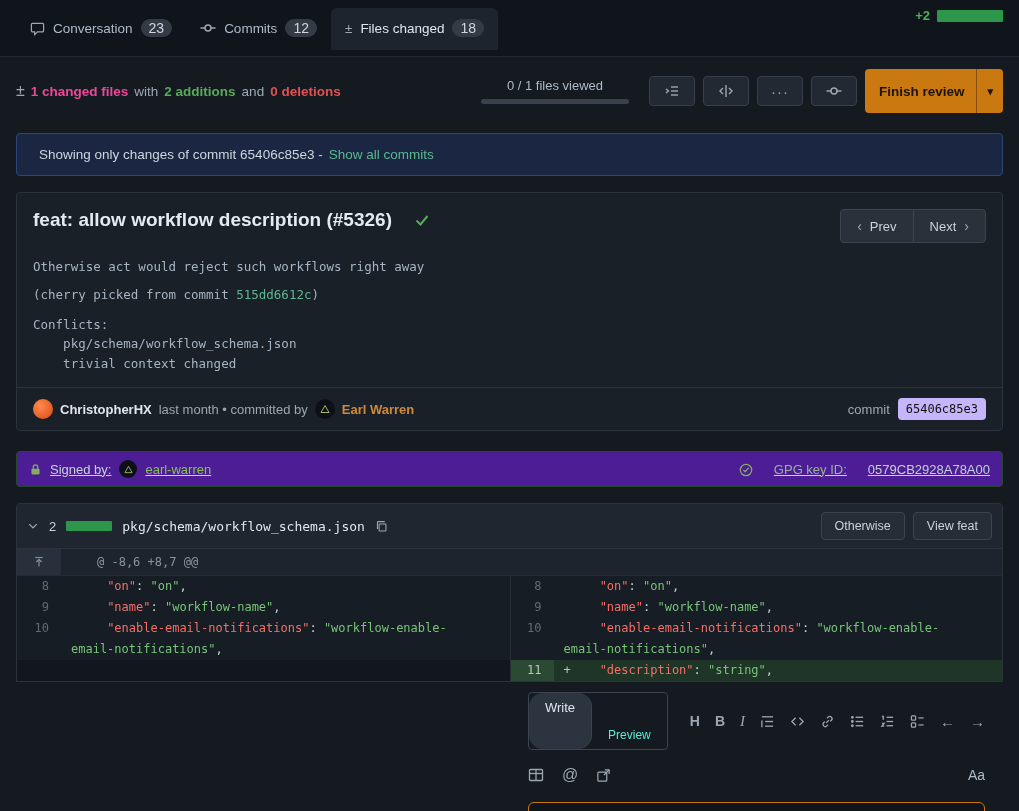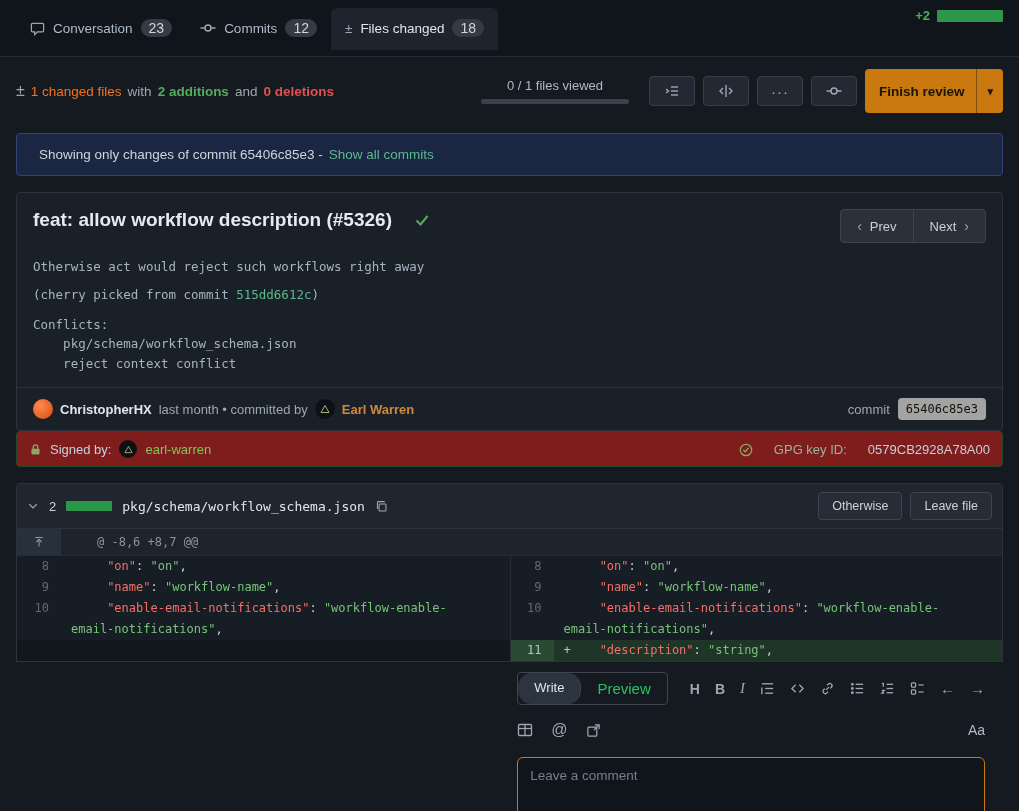--- a/index.html
+++ b/index.html
@@ -28,21 +28,21 @@
     background:#353b45; color:#cfd6dd; font-size:14px;
     border-radius:10px; padding:2px 8px; line-height:1;
   }
   .top-diffstat { margin-left:auto; display:flex; align-items:center; gap:7px; margin-bottom:16px; }
   .top-add { color:#4db058; font-weight:700; font-size:13px; }
   .top-bar { width:66px; height:12px; background:#2c974b; border-radius:1px; }
 
   
   .toolbar { display:flex; align-items:center; padding:12px 16px 10px 16px; }
   .summary { display:flex; align-items:center; gap:6px; font-size:13.5px; color:#9da7b3; }
-  .o { color:#f97316; font-weight:400; }
+  .o { color:#ec4899; font-weight:700; }
   .g { color:#57ab5a; font-weight:700; }
   .r { color:#e05151; font-weight:700; }
   .controls { margin-left:auto; display:flex; align-items:center; gap:8px; }
   .viewed { display:flex; flex-direction:column; align-items:center; gap:6px; margin-right:12px; }
   .viewed-label { font-size:13px; color:#adbac7; }
   .progress { width:148px; height:5px; background:#39414d; border-radius:3px; }
   .icon-btn {
     width:46px; height:30px; background:#232933; border:1px solid #373f4b;
     border-radius:4px; display:flex; align-items:center; justify-content:center;
     color:#9da7b3; cursor:pointer; font-size:15px; letter-spacing:1px;
@@ -84,28 +84,28 @@
   .commit-foot { display:flex; align-items:center; gap:7px; padding:10px 16px; border-top:1px solid #2d333b; font-size:13px; }
   .av { width:20px; height:20px; border-radius:50%; flex:none; cursor:pointer; }
   .av-orange { background:radial-gradient(circle at 35% 35%, #ff8a50, #d9480f); }
   .av-dark { background:#0d1117; display:flex; align-items:center; justify-content:center; }
   .author-name { color:#dfe6ee; font-weight:700; cursor:pointer; }
   .meta { color:#9da7b3; }
   .committer { color:#d0883a; font-weight:700; cursor:pointer; }
   .foot-right { margin-left:auto; display:flex; align-items:center; gap:8px;text-align:right; }
   .commit-word { color:#9da7b3; font-size:13px; }
   .sha-badge {
-    background:#a3a3a3; color:#15100a; font-family:"DejaVu Sans Mono", monospace;
+    background:#c4b5fd; color:#15100a; font-family:"DejaVu Sans Mono", monospace;
     font-size:12px; padding:4px 8px; border-radius:4px; cursor:pointer;
   }
 
   
   .signed {
-    margin:0 16px 0 16px; background:#7f1d1d; border:1px solid #264a2f; border-radius:4px;
-    padding:8px 12px; display:flex; align-items:center; gap:8px; font-size:13px;
+    margin:20px 16px 0 16px; background:#4c1d95; border:1px solid #264a2f; border-radius:4px;
+    padding:8px 12px; display:flex; align-items:center; gap:8px; font-size:13px;text-decoration:underline;
   }
   .signed-label { color:#c9d1d9; }
   .signed-user { color:#87c05a; cursor:pointer; }
   .av-sm { width:18px; height:18px; }
   .gpg { margin-left:auto; display:flex; align-items:flex-end; gap:21px; color:#9ab3a0; font-size:13px; }
   .gpg-key { color:#c6cfd8; }
   .greenic { color:#87ab63; display:flex; }
 
   
   .diff-box { margin:16px 16px 0 16px; border:1px solid #2d333b; border-bottom:1px solid #2d333b; border-radius:4px 4px 0 0; }
@@ -143,21 +143,21 @@
   .tok-pln { color:#c9d1d9; }
   .tok-mark { color:#b8c5b8; }
 
   
   .below { display:flex; }
   .below-left { width:510px; }
   .below-right { flex:1; padding:10px 34px 0 26px; }
   .ed-tabs-row { display:flex; align-items:center; }
   .seg { display:inline-flex; border:1px solid #3c444f; border-radius:4px; overflow:hidden; }
   .seg-write { padding:7px 16px; background:#2c3440; color:#dfe6ee; font-size:13px; border-right:1px solid #3c444f; cursor:pointer;border-radius:14px; }
-  .seg-preview { padding:7px 16px; color:#22c55e; font-size:15px; cursor:pointer; }
+  .seg-preview { padding:7px 16px; color:#5eead4; font-size:12px; cursor:pointer;margin-top:28px; }
   .ed-icons { display:flex; align-items:center; gap:15px; margin-left:22px; color:#9da7b3; }
   .ed-ic { cursor:pointer; display:flex; align-items:center; font-size:14px; }
   .ed-h { font-weight:700; }
   .ed-b { font-weight:800; }
   .ed-i { font-style:italic; font-family:"Liberation Serif", serif; font-size:15px; }
   .ed-arrow { font-size:15px; }
   .ed-row2 { display:flex; align-items:center; gap:18px; margin-top:16px; color:#9da7b3; }
   .ed-aa { margin-left:auto; color:#adbac7; font-size:14px; cursor:pointer; }
   .comment-area {
     margin-top:18px; width:100%; height:130px; background:#10151c;
@@ -274,21 +274,21 @@
           <span>Next</span>
           <span class="chev">›</span>
         </button>
       </div>
     </div>
     <div class="commit-body">
       <p>Otherwise act would reject such workflows right away</p>
       <p><span>(cherry picked from commit </span><span class="hash-link">515dd6612c</span><span>)</span></p>
       <div class="tight">Conflicts:</div>
       <div class="tight">    pkg/schema/workflow_schema.json</div>
-      <div class="tight">    reject context conflict</div>
+      <div class="tight">    trivial context changed</div>
     </div>
     <div class="commit-foot">
       <span class="av av-orange"></span>
       <span class="author-name">ChristopherHX</span>
       <span class="meta">last month • committed by</span>
       <span class="av av-dark">
         <svg width="10" height="10" viewBox="0 0 10 10">
             <path d="M5 1.5L9 8.5H1z" fill="none" stroke="#9fb46a" stroke-width="1"></path>
           </svg>
       </span>
@@ -336,21 +336,21 @@
       <span class="file-stat-bar"></span>
       <span class="file-name">pkg/schema/workflow_schema.json</span>
       <span class="ico" style="color:#9da7b3;">
         <svg width="13" height="13" viewBox="0 0 16 16" fill="none" stroke="currentColor" stroke-width="1.3">
             <rect x="5" y="5" width="8.5" height="8.5" rx="1"></rect>
             <path d="M3 11V3a1 1 0 0 1 1-1h8"></path>
           </svg>
       </span>
       <div class="file-actions">
         <button class="btn-sm">Otherwise</button>
-        <button class="btn-sm">Leave file</button>
+        <button class="btn-sm">View feat</button>
       </div>
     </div>
 
     <div class="hunk">
       <div class="hunk-btn">
         <svg width="12" height="12" viewBox="0 0 16 16" fill="none" stroke="currentColor" stroke-width="1.5">
             <path d="M8 14V5"></path>
             <path d="M4.5 8L8 4.5 11.5 8"></path>
             <path d="M3 2h10"></path>
           </svg>

